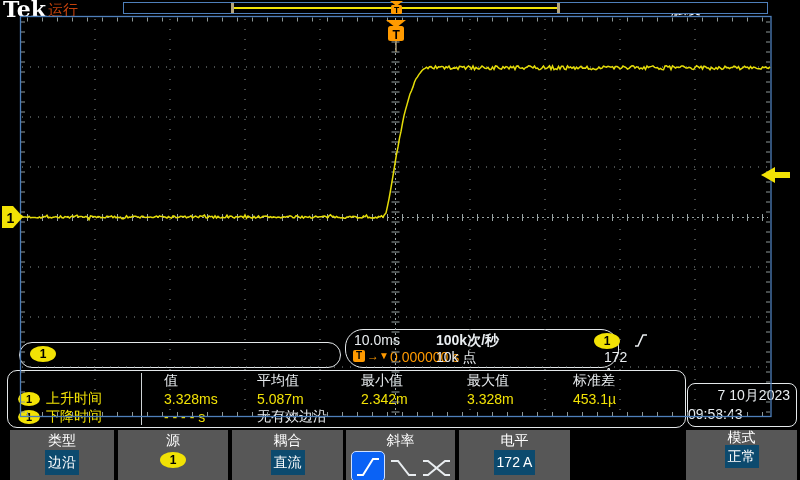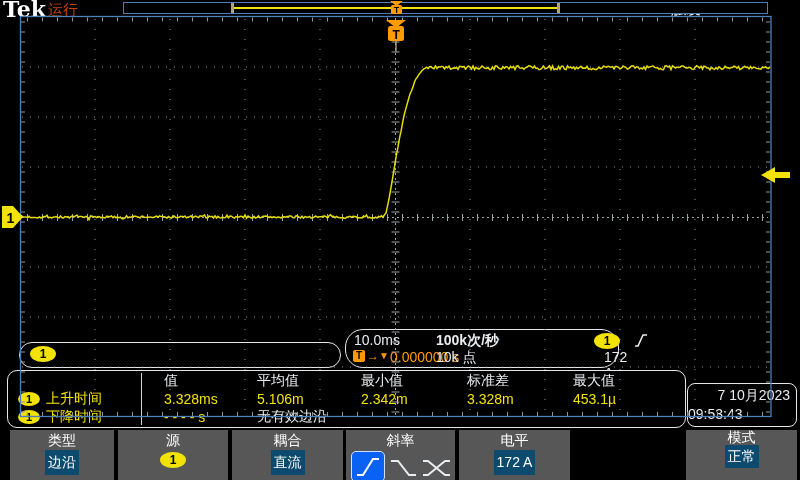--- a/index.html
+++ b/index.html
@@ -72,30 +72,30 @@
     <span class="abs yellow" style="left:63px;top:2px;margin-top:44px;">200 A</span>
   </div>
 
   <div class="abs under robox" id="mbox">
     <div class="sep" style="left:133px;top:2px;bottom:2px;"></div>
     <div class="mrow" style="top:1px;">
       <span></span>
       <span class="white">值</span>
       <span class="white">平均值</span>
       <span class="white">最小值</span>
+      <span class="white">最大值</span>
       <span class="white">标准差</span>
-      <span class="white">最大值</span>
     </div>
     <div class="mrow" style="top:19px;">
       <span class="mname">
           <span class="badge b2">1</span>
         <span class="yellow">上升时间</span>
         </span>
       <span class="yellow">3.328ms</span>
-      <span class="yellow">5.106m</span>
+      <span class="yellow">5.087m</span>
       <span class="yellow">2.342m</span>
       <span class="yellow">3.328m</span>
       <span class="yellow">453.1µ</span>
     </div>
     <div class="mrow" style="top:37px;">
       <span class="mname">
           <span class="badge b2">1</span>
         <span class="yellow">下降时间</span>
         </span>
       <span class="yellow">- - - - s</span>

